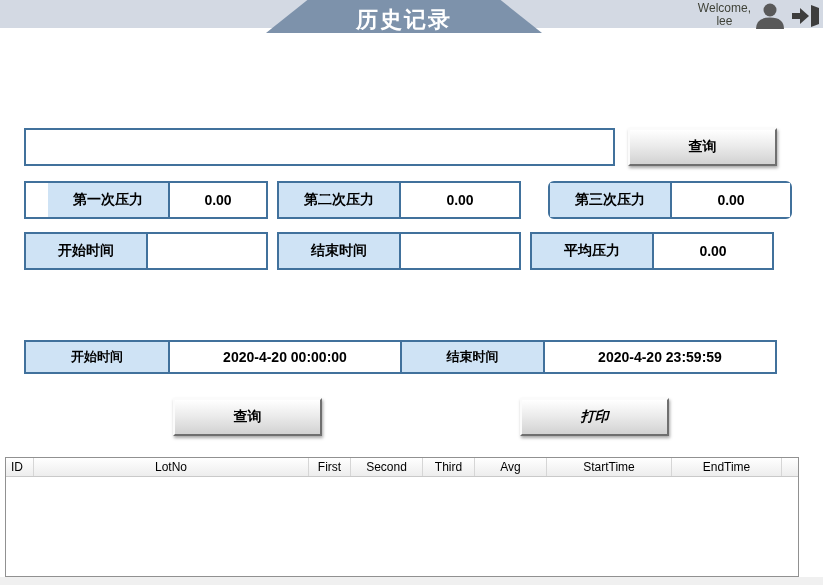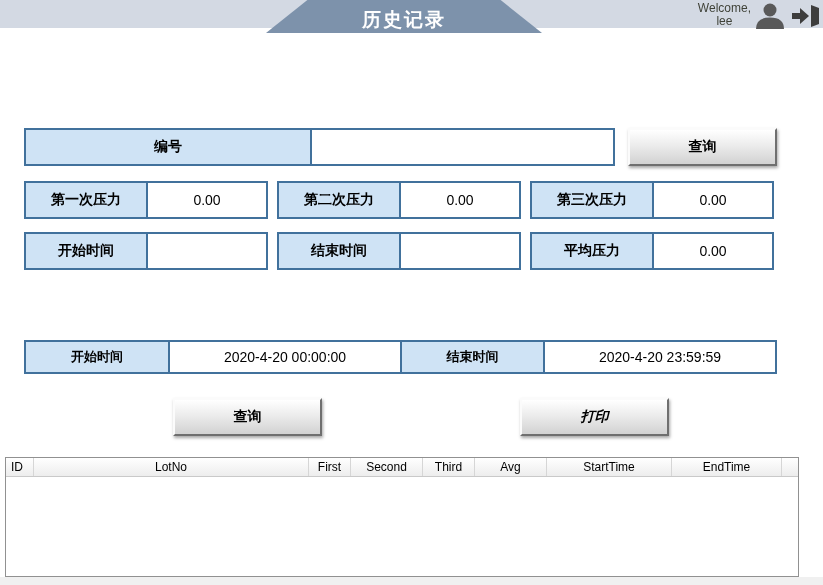--- a/index.html
+++ b/index.html
@@ -4,46 +4,46 @@
 <style>
   * { margin:0; padding:0; box-sizing:border-box; }
   body { font-family:"Liberation Sans","DejaVu Sans",sans-serif; background:#ffffff; }
   .screen { position:relative; width:823px; height:585px; background:#ffffff; overflow:hidden; }
 
   
   .topband { position:absolute; left:0; top:0; width:823px; height:28px; background:#d3d9e3; }
   .banner { position:absolute; left:266px; top:0; width:276px; height:33px; background:#7d92ab;
             clip-path:polygon(15% 0, 85% 0, 100% 100%, 0 100%);
             display:flex; align-items:center; justify-content:center; }
-  .banner span { color:#ffffff; font-size:19px; font-weight:bold; letter-spacing:2px; padding-bottom:2px;margin-top:8px; }
+  .banner span { color:#ffffff; font-size:22px; font-weight:bold; letter-spacing:2px; padding-bottom:2px;margin-top:8px; }
   .welcome { position:absolute; top:2px; right:72px; text-align:center; font-size:12px; line-height:13px; color:#3f4238; }
   .user-icon { position:absolute; top:3px; right:36px; width:34px; height:26px; }
   .logout-icon { position:absolute; top:5px; right:4px; width:27px; height:22px; cursor:pointer; }
 
   
   .panel-title { position:absolute; left:25px; top:56px; width:772px; height:41px;
                  background:#c9ddf1; border:2px solid #41719c;
                  display:flex; align-items:center; justify-content:center;
                  font-size:15px; font-weight:bold; color:#000; }
   .group { position:absolute; display:flex; border:2px solid #41719c; background:#fff; }
   .cell-lbl { background:#cfe3f5; border-right:2px solid #41719c;
               display:flex; align-items:center; justify-content:center;
               font-size:14px; font-weight:bold; color:#000; }
   .cell-val { background:#ffffff; display:flex; align-items:center; justify-content:center;
-              font-size:14px; font-weight:normal; color:#000; }
+              font-size:14px; font-weight:bold; color:#000; }
 
   .lot-group { left:24px; top:128px; width:591px; height:38px; }
   .lot-group .cell-lbl { width:286px; }
   .lot-input { flex:1; border:none; outline:none; font-size:14px; font-weight:bold;
                padding:0 6px; font-family:inherit; background:#fff; }
 
   .fgroup { width:244px; height:38px; }
   .fgroup .cell-lbl { width:122px; }
   .fgroup .cell-val { flex:1; }
-  .g0 { left:24px;  top:181px; } .g1 { left:277px; top:181px;text-align:right; } .g2 { left:530px; top:181px; }
+  .g0 { left:24px;  top:181px;padding-left:22px; } .g1 { left:277px; top:181px;text-align:right; } .g2 { left:548px; top:181px;border-radius:6px; }
   .g3 { left:24px;  top:232px; } .g4 { left:277px; top:232px; } .g5 { left:530px; top:232px; }
 
   .range-bar { left:24px; top:340px; width:753px; height:34px; }
   .range-bar .cell-lbl { font-size:13px; }
   .range-bar .cell-val { font-size:14px; }
   .rb-l1 { width:144px; }
   .rb-v1 { width:232px; border-right:2px solid #41719c; }
   .rb-l2 { width:143px; }
   .rb-v2 { flex:1; }
 
@@ -94,21 +94,20 @@
     <circle cx="17" cy="7" r="6.5" fill="#595959"></circle>
     <path d="M3 26 Q3 14.5 17 14.5 Q31 14.5 31 26 Z" fill="#595959"></path>
   </svg>
   <svg class="logout-icon" viewBox="0 0 27 22">
     <polygon points="0,8 8,8 8,3 17,11 8,19 8,14 0,14" fill="#3d3d3d"></polygon>
     <polygon points="19,0 27,3 27,19 19,22" fill="#3d3d3d"></polygon>
   </svg>
 
 
   <div class="group lot-group">
-    <div class="cell-lbl">编号</div>
     <input class="lot-input" value="" style="">
   </div>
   <div class="btn3d btn-search1">查询</div>
 
   <div class="group fgroup g0">
     <div class="cell-lbl">第一次压力</div>
     <div class="cell-val">0.00</div>
   </div>
   <div class="group fgroup g1">
     <div class="cell-lbl">第二次压力</div>

